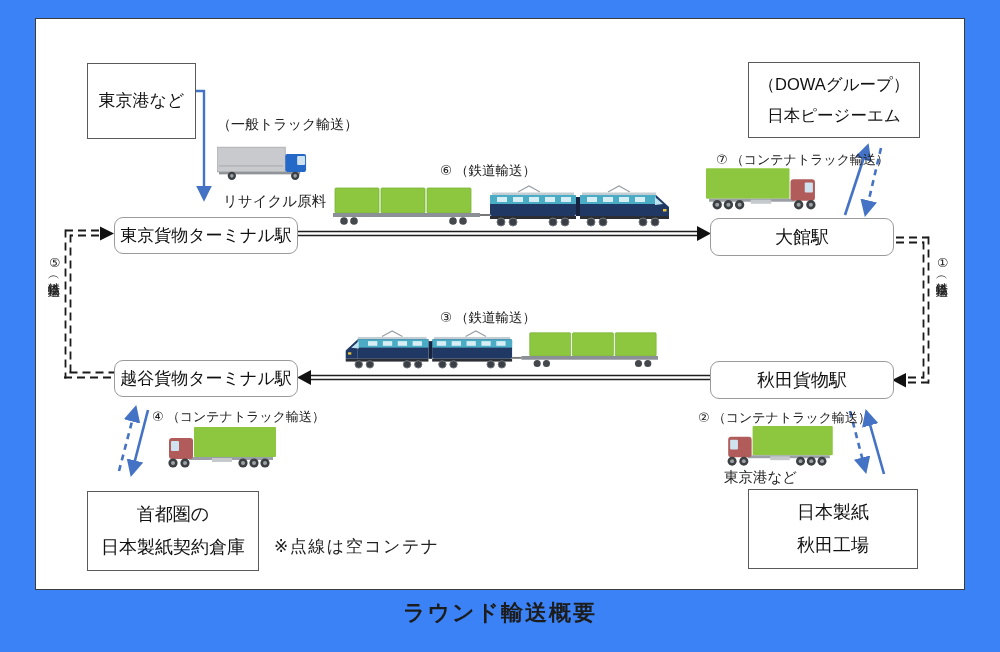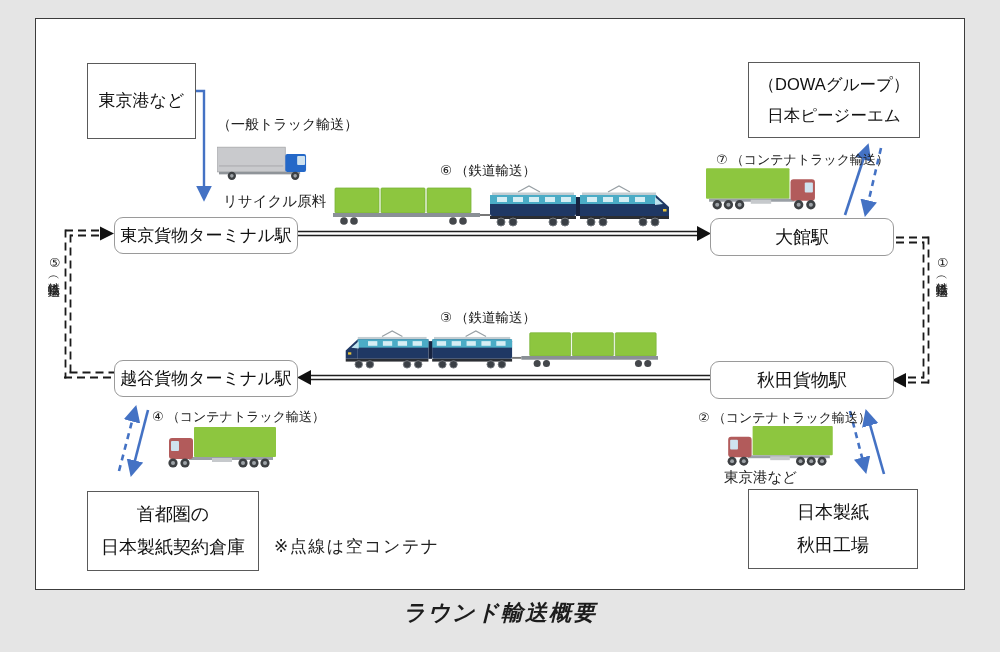--- a/index.html
+++ b/index.html
@@ -1,33 +1,33 @@
 <!DOCTYPE html>
 <html><head>
 <meta charset="utf-8">
 <style>
   html,body{margin:0;padding:0;background:#ffffff;}
   body{font-family:"Liberation Sans","DejaVu Sans",sans-serif;color:#1a1a1a;}
-  .canvas{position:relative;width:1000px;height:652px;background:#e5e5e5;overflow:hidden;}
+  .canvas{position:relative;width:1000px;height:652px;background:#3b82f6;overflow:hidden;}
   .frame{position:absolute;left:35px;top:18px;width:928px;height:570px;border:1.5px solid #3c3c3c;background:#fff;}
   .overlay{position:absolute;left:0;top:0;width:1000px;height:652px;pointer-events:none;}
   .box{position:absolute;display:flex;flex-direction:column;align-items:center;justify-content:center;
        background:#fff;border:1.4px solid #5a5a5a;text-align:center;white-space:nowrap;z-index:3;}
   .station{position:absolute;display:flex;align-items:center;justify-content:center;background:#fff;
        border:1.6px solid #9a9a9a;border-radius:9px;text-align:center;white-space:nowrap;z-index:3;
        font-size:17px;font-weight:500;color:#111;}
   .box .l1,.box .l2{line-height:1.85;font-size:17px;color:#111;}
   .steplabel{position:absolute;font-size:13px;font-weight:500;color:#222;white-space:nowrap;z-index:4;}
   .steplabel .gap{margin-left:3px;}
   .vlabel{position:absolute;writing-mode:vertical-rl;font-size:12.5px;font-weight:500;color:#222;
        letter-spacing:1px;z-index:4;}
   .smalllabel{position:absolute;font-size:14px;font-weight:500;color:#222;white-space:nowrap;z-index:4;}
   .note{position:absolute;font-size:17px;font-weight:500;color:#222;letter-spacing:1.5px;z-index:4;}
   .caption{position:absolute;left:0;right:0;top:598px;text-align:center;font-size:22px;font-weight:700;
-       letter-spacing:2px;color:#1c1c1c;font-style:italic;}
+       letter-spacing:2px;color:#1c1c1c;}
   .vehicle{position:absolute;z-index:2;}
   .mirror{transform:scaleX(-1);}
   svg{display:block;}
 </style>
 </head>
 <body>
 
 <div class="canvas">
 
   <div class="frame"></div>

